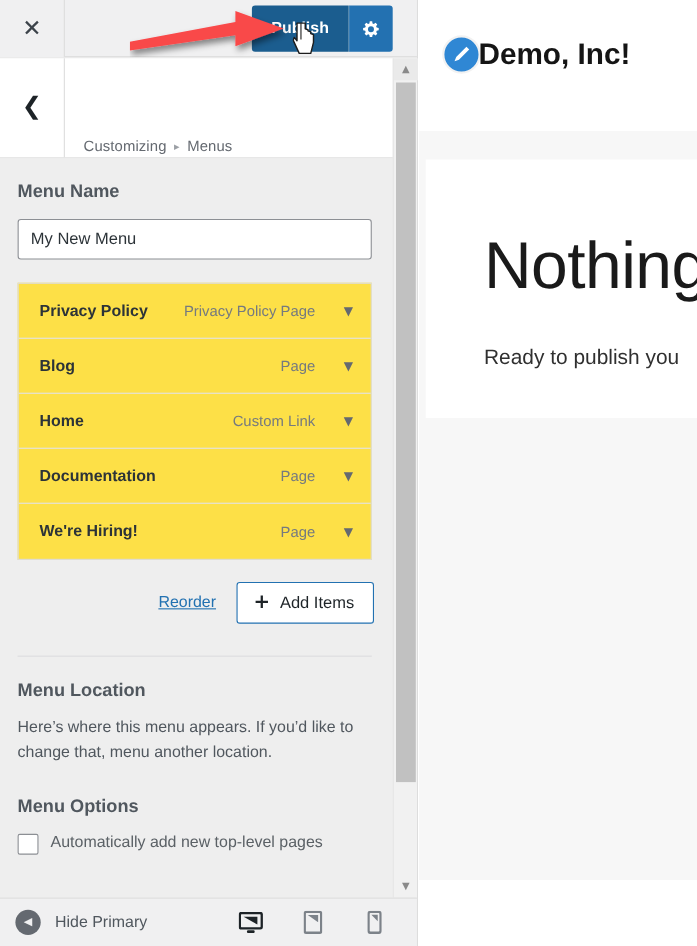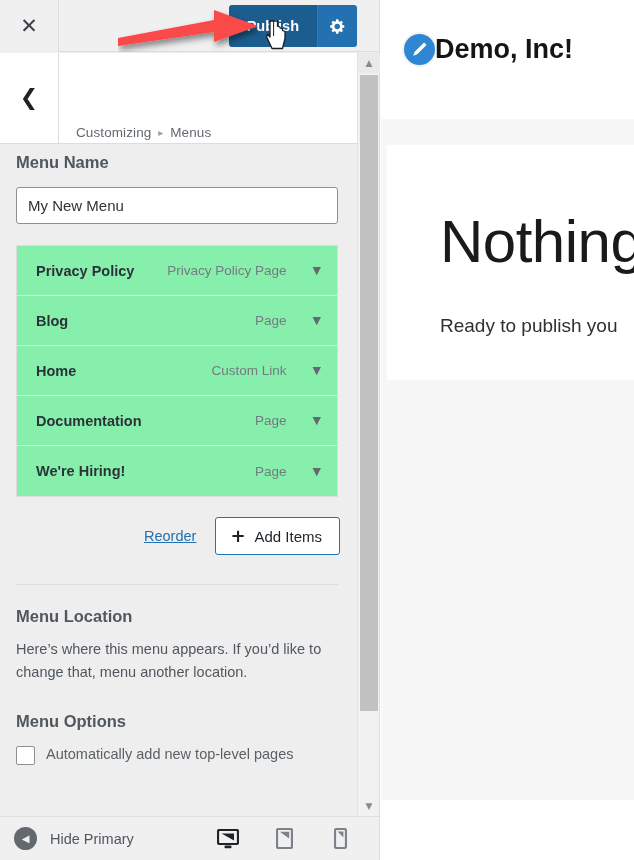--- a/index.html
+++ b/index.html
@@ -96,38 +96,38 @@
   
   .cz-body {
     position: absolute; left: 0; top: 144px; width: 379px; height: 672px;
     background: #eeeeee;
     overflow: hidden;
   }
   .cz-content { position: relative; width: 356px; }
 
   .field-label {
     font-size: 16.5px; font-weight: bold; color: #50575e;
-    padding: 9px 0 0 16px;
+    padding: 21px 0 0 16px;
   }
   .menu-name-input {
     display: block;
     margin: 15px 0 0 16px;
     width: 322px; height: 37px;
     border: 1px solid #8c8f94; border-radius: 3px;
     background: #ffffff;
     font-size: 15px; color: #2c3338;
     padding: 0 11px;
     font-family: "Liberation Sans", sans-serif;
   }
 
   
   .menu-items {
     margin: 21px 0 0 16px;
     width: 322px;
-    background: #86efac;
+    background: #fde047;
     border: 1px solid #dcdcde;
   }
   .menu-item {
     position: relative;
     height: 50px;
     border-bottom: 1px solid #e3e3e4;
     display: flex; align-items: center;
     cursor: pointer;
   }
   .menu-item:last-child { border-bottom: none; }

